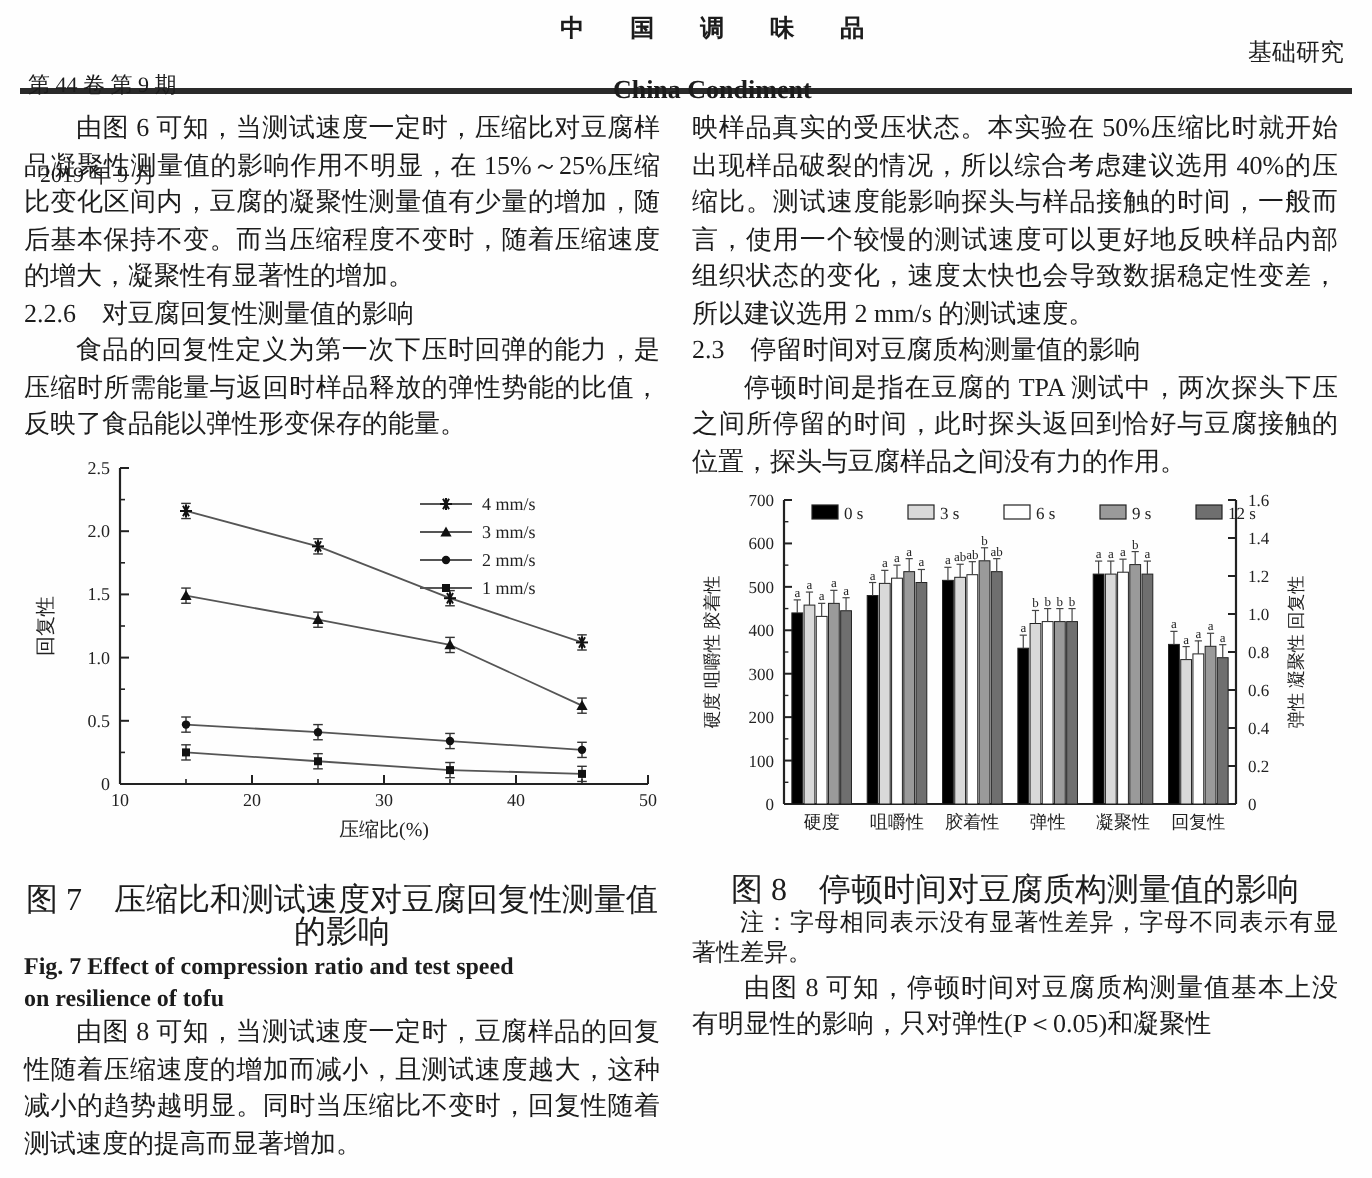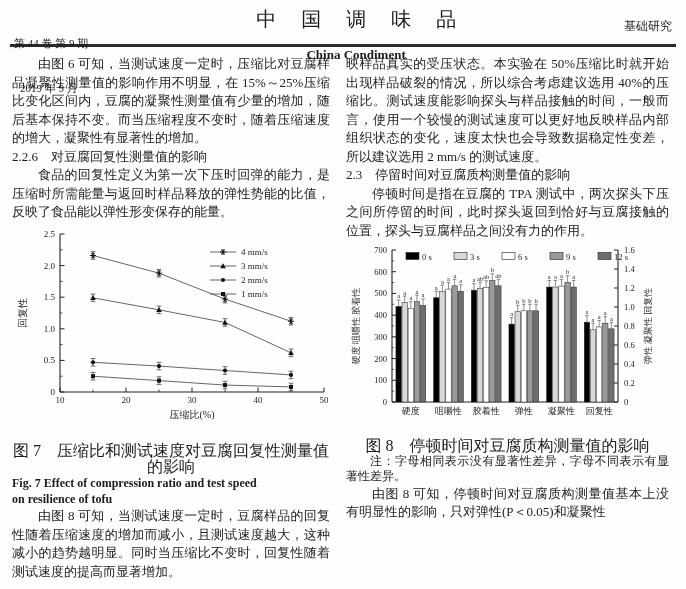--- a/index.html
+++ b/index.html
@@ -3,21 +3,21 @@
 <meta charset="utf-8">
 <style>
   html,body{margin:0;padding:0;background:#ffffff;}
   .page{
     position:relative;width:686px;height:589px;background:#fefefe;
     font-family:"Liberation Serif",serif;color:#1c1c1c;overflow:hidden;box-sizing:border-box;
   }
   .header{display:flex;align-items:flex-start;justify-content:space-between;padding:6px 14px 0 14px;height:42px;box-sizing:border-box;}
   .hdr-left{font-size:11px;line-height:15px;white-space:pre;}
   .hdr-center{text-align:center;flex:1;}
-  .journal-cn{font-size:20px;letter-spacing:10px;margin-left:10px;}
+  .journal-cn{font-size:12px;letter-spacing:10px;margin-left:10px;font-weight:bold;}
   .journal-en{font-size:13px;font-weight:bold;margin-top:14px;}
   .hdr-right{font-size:12px;padding-top:12px;}
   .rule{border-top:3px solid #2a2a2a;margin:2px 10px 0 10px;}
   .cols{display:flex;gap:16px;padding:8px 20px 0 12px;}
   .col{width:323px;font-size:13px;line-height:18.5px;text-align:justify;}
   .col p{margin:0;}
   .indent{text-indent:2em;}
   .heading{margin:0;}
   .figwrap{text-align:center;margin:2px 0 0 0;}
   .cap-cn{font-size:16px;text-align:center;line-height:16px;margin:0;}

